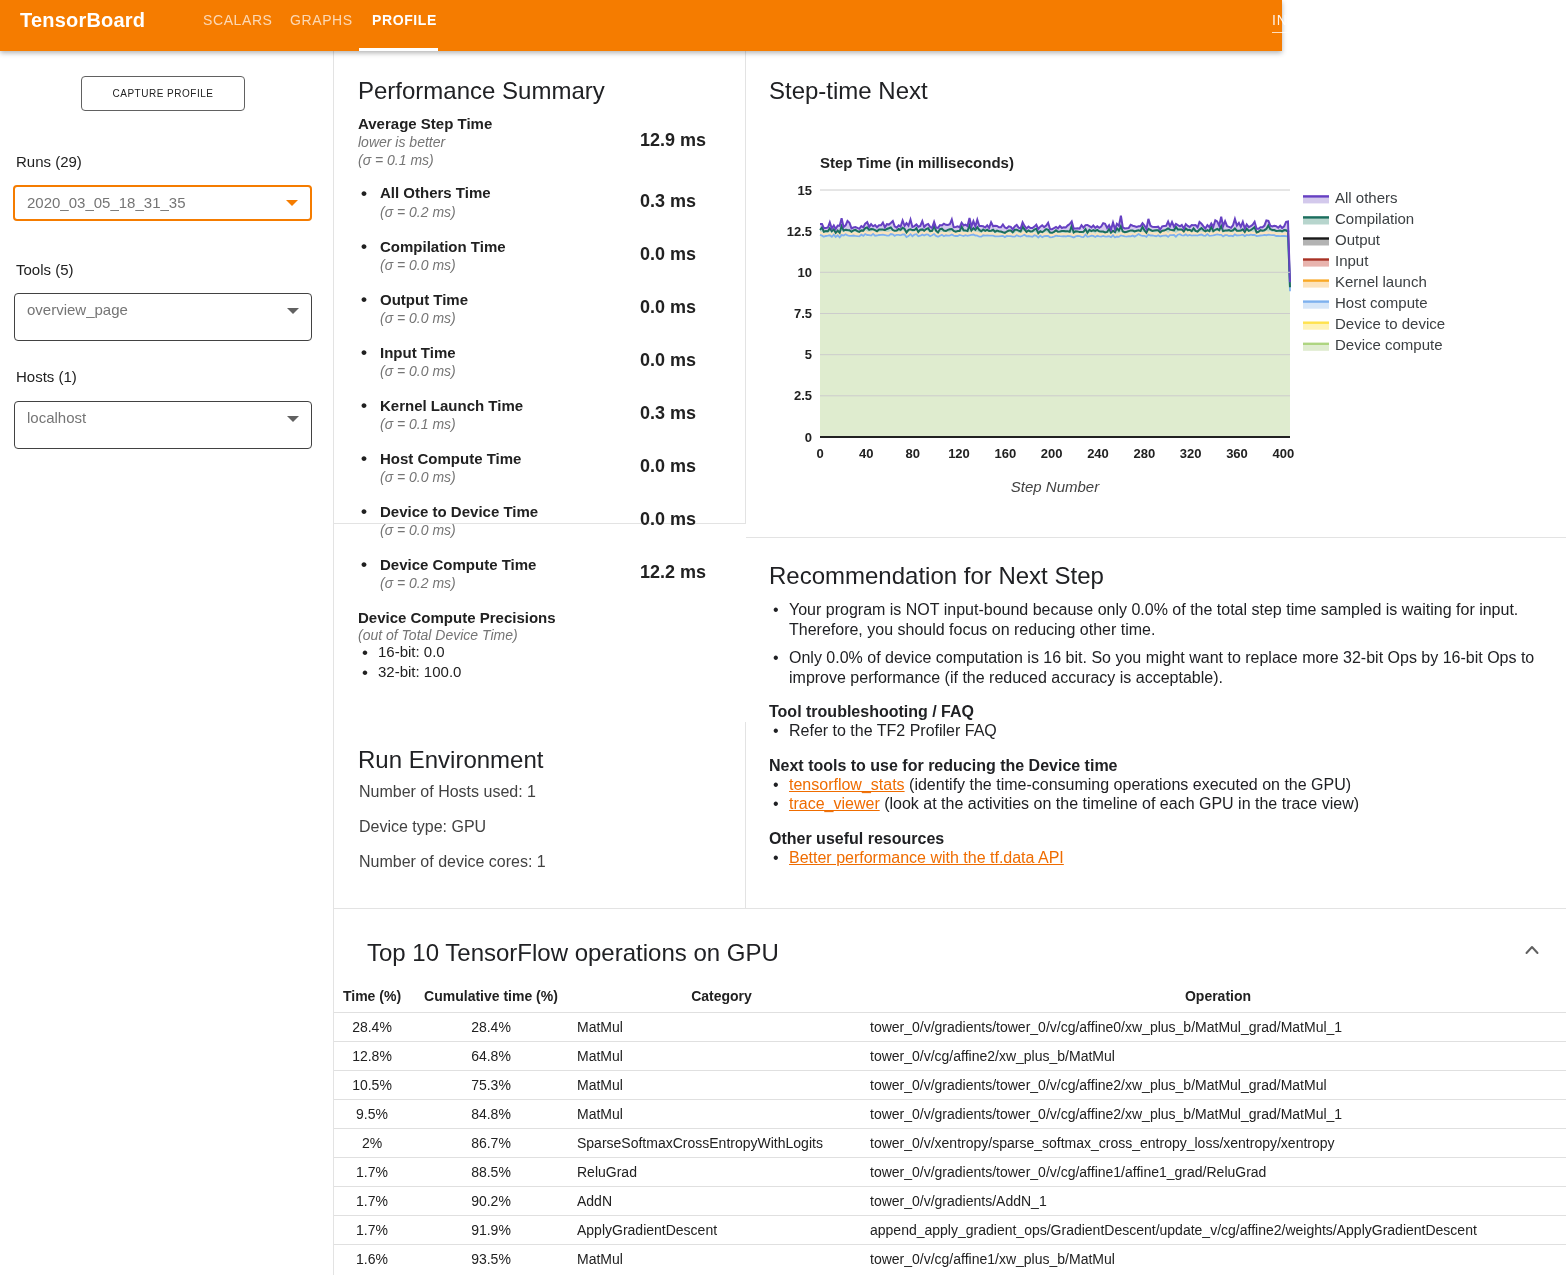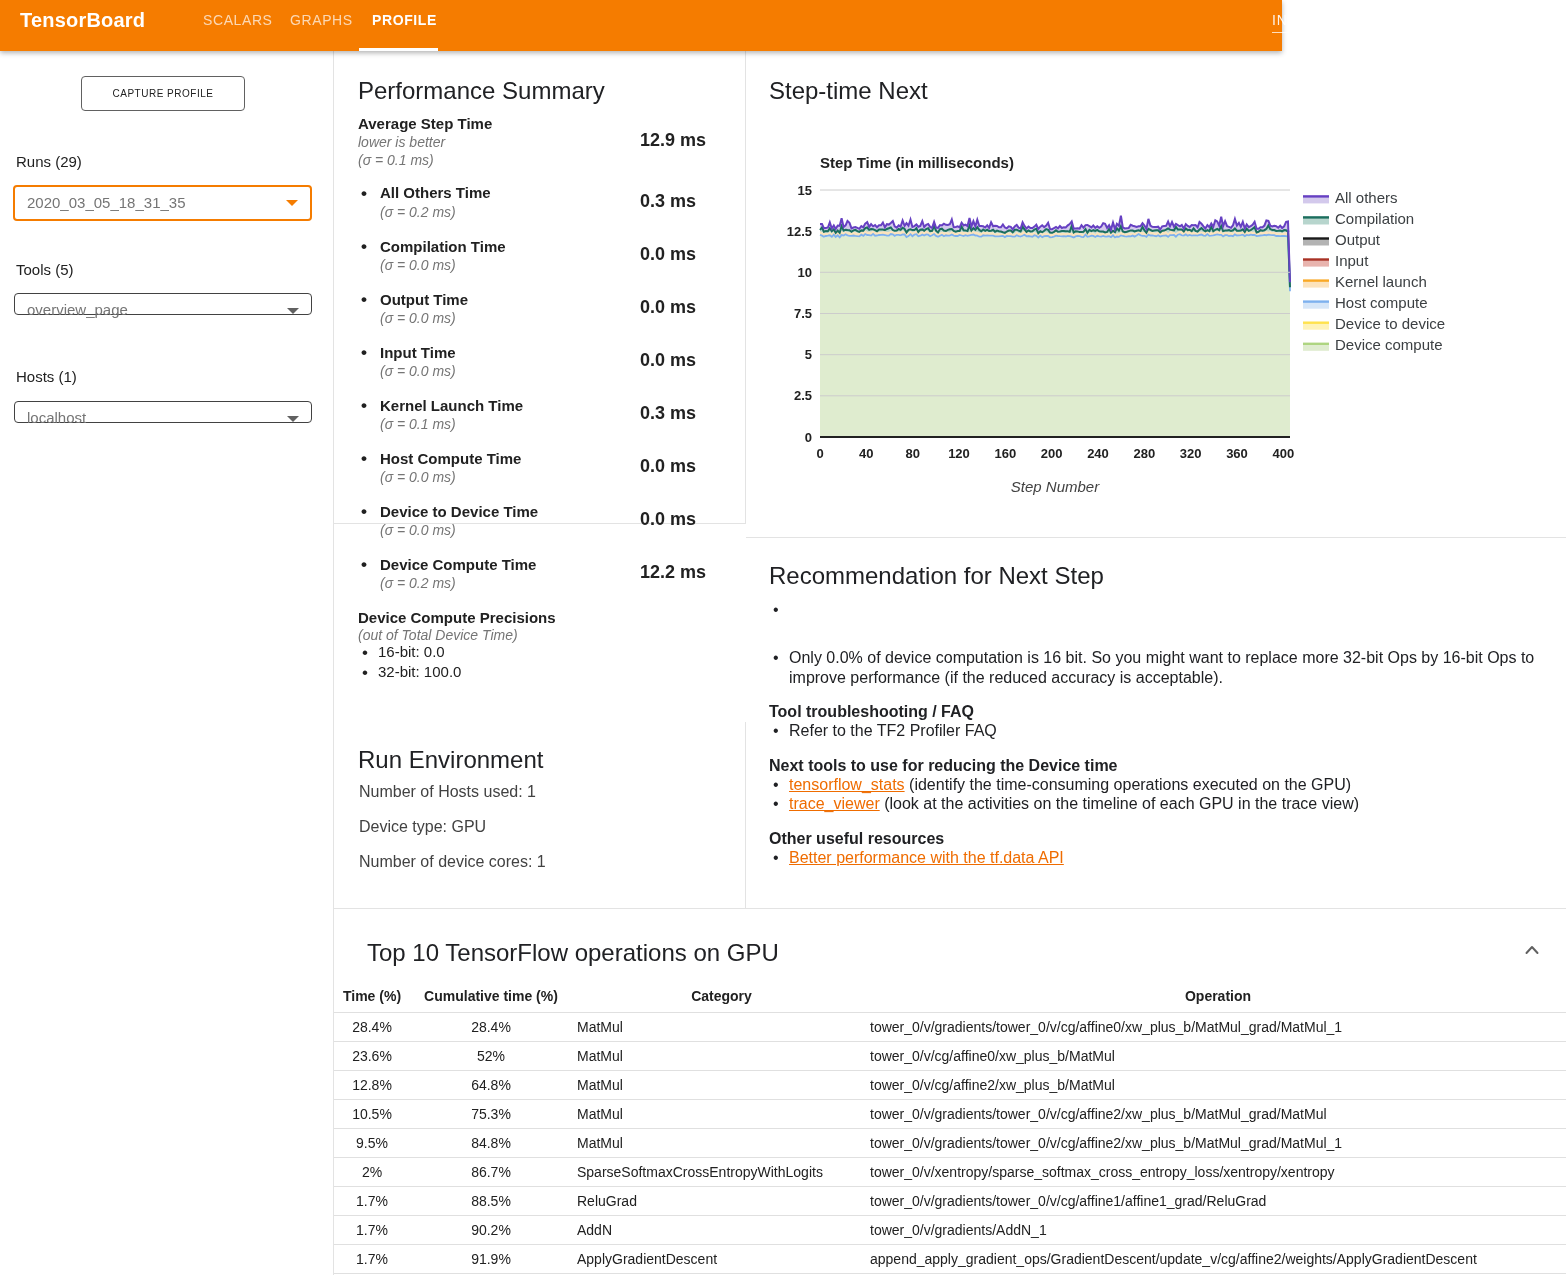--- a/index.html
+++ b/index.html
@@ -12,21 +12,21 @@
 .tabline{position:absolute;left:359px;top:48px;width:79px;height:3px;background:#fff}
 .inactive{position:absolute;left:1272px;top:12px;width:176px;color:rgba(255,255,255,.9);
   font-size:14px;letter-spacing:.8px;border-bottom:1px solid rgba(255,255,255,.75);height:21px}
 .inactive .car{position:absolute;right:10px;top:7px;width:0;height:0;border-left:5px solid transparent;
   border-right:5px solid transparent;border-top:5px solid #fff}
 .hico{position:absolute;top:11px;width:23px;height:23px}
 .sidebar{position:absolute;left:0;top:51px;width:334px;height:1224px;border-right:1px solid #e3e3e3;background:#fff}
 .capbtn{position:absolute;left:81px;top:25px;width:164px;height:35px;border:1px solid #616161;border-radius:4px;
   font-size:10px;letter-spacing:.5px;color:#212121;text-align:center;line-height:33px}
 .slab{position:absolute;left:16px;font-size:15px;color:#212121}
-.sel{position:absolute;left:14px;width:298px;height:22px;border:1px solid #424242;border-radius:4px;
+.sel{position:absolute;left:14px;width:298px;height:48px;border:1px solid #424242;border-radius:4px;
   font-size:15px;color:#757575;line-height:32px;padding-left:12px;background:#fff}
 .sel .car{position:absolute;right:12px;top:14px;width:0;height:0;border-left:6px solid transparent;
   border-right:6px solid transparent;border-top:6px solid #616161}
 .sel.runs{left:13px;width:299px;height:36px;border:2px solid #f57c00;line-height:32px}
 .sel.runs .car{border-top-color:#f57c00;top:13px}
 .main{position:absolute;left:334px;top:51px;width:1232px;height:1224px}
 .card{position:absolute;background:#fff}
 .cperf{left:0;top:0;width:412px;height:473px;border-right:1px solid #e3e3e3;border-bottom:1px solid #e3e3e3}
 .crun{left:0;top:671px;width:412px;height:187px;border-right:1px solid #e3e3e3;border-bottom:1px solid #e3e3e3}
 .cstep{left:412px;top:0;width:820px;height:487px;border-bottom:1px solid #e3e3e3}
@@ -207,20 +207,21 @@
 <text x="589" y="277.9" class="lt">Device to device</text>
 <rect x="557" y="292.8" width="26" height="7" fill="#dfeccf"></rect>
 <rect x="557" y="291.6" width="26" height="2.4" fill="#aed581"></rect>
 <text x="589" y="298.9" class="lt">Device compute</text>
   </svg>
 </div>
 
 <div class="card crec rec">
   <h2 style="top:28px">Recommendation for Next Step</h2>
   <div class="dot" style="top:62px">•</div>
+  <div class="bl" style="top:62px">Your program is NOT input-bound because only 0.0% of the total step time sampled is waiting for input.<br>Therefore, you should focus on reducing other time.</div>
   <div class="dot" style="top:110px">•</div>
   <div class="bl" style="top:110px">Only 0.0% of device computation is 16 bit. So you might want to replace more 32-bit Ops by 16-bit Ops to<br>improve performance (if the reduced accuracy is acceptable).</div>
   <div class="bd" style="top:164px">Tool troubleshooting / FAQ</div>
   <div class="dot" style="top:183px">•</div>
   <div class="bl" style="top:183px">Refer to the TF2 Profiler FAQ</div>
   <div class="bd" style="top:218px">Next tools to use for reducing the Device time</div>
   <div class="dot" style="top:237px">•</div>
   <div class="bl" style="top:237px"><a href="#">tensorflow_stats</a> (identify the time-consuming operations executed on the GPU)</div>
   <div class="dot" style="top:256px">•</div>
   <div class="bl" style="top:256px"><a href="#">trace_viewer</a> (look at the activities on the timeline of each GPU in the trace view)</div>
@@ -242,26 +243,20 @@
             <th class="c3">Category</th>
             <th class="c4">Operation</th>
           </tr>
 <tr>
             <td class="c1">28.4%</td>
             <td class="c2">28.4%</td>
             <td class="c3">MatMul</td>
             <td class="c4">tower_0/v/gradients/tower_0/v/cg/affine0/xw_plus_b/MatMul_grad/MatMul_1</td>
           </tr>
 <tr>
-            <td class="c1">23.6%</td>
-            <td class="c2">52%</td>
-            <td class="c3">MatMul</td>
-            <td class="c4">tower_0/v/cg/affine0/xw_plus_b/MatMul</td>
-          </tr>
-<tr>
             <td class="c1">12.8%</td>
             <td class="c2">64.8%</td>
             <td class="c3">MatMul</td>
             <td class="c4">tower_0/v/cg/affine2/xw_plus_b/MatMul</td>
           </tr>
 <tr>
             <td class="c1">10.5%</td>
             <td class="c2">75.3%</td>
             <td class="c3">MatMul</td>
             <td class="c4">tower_0/v/gradients/tower_0/v/cg/affine2/xw_plus_b/MatMul_grad/MatMul</td>

